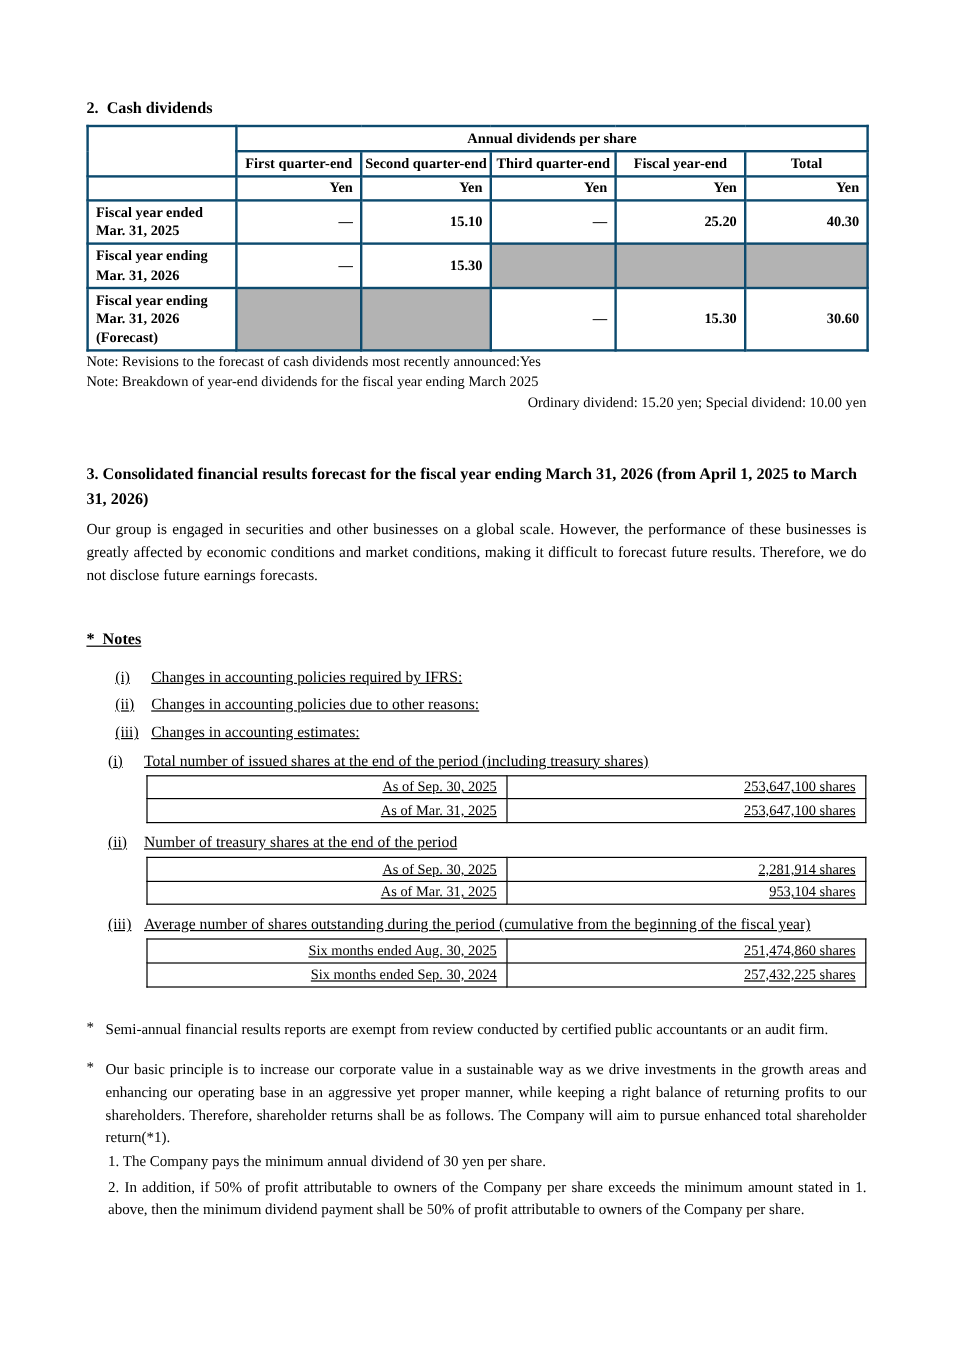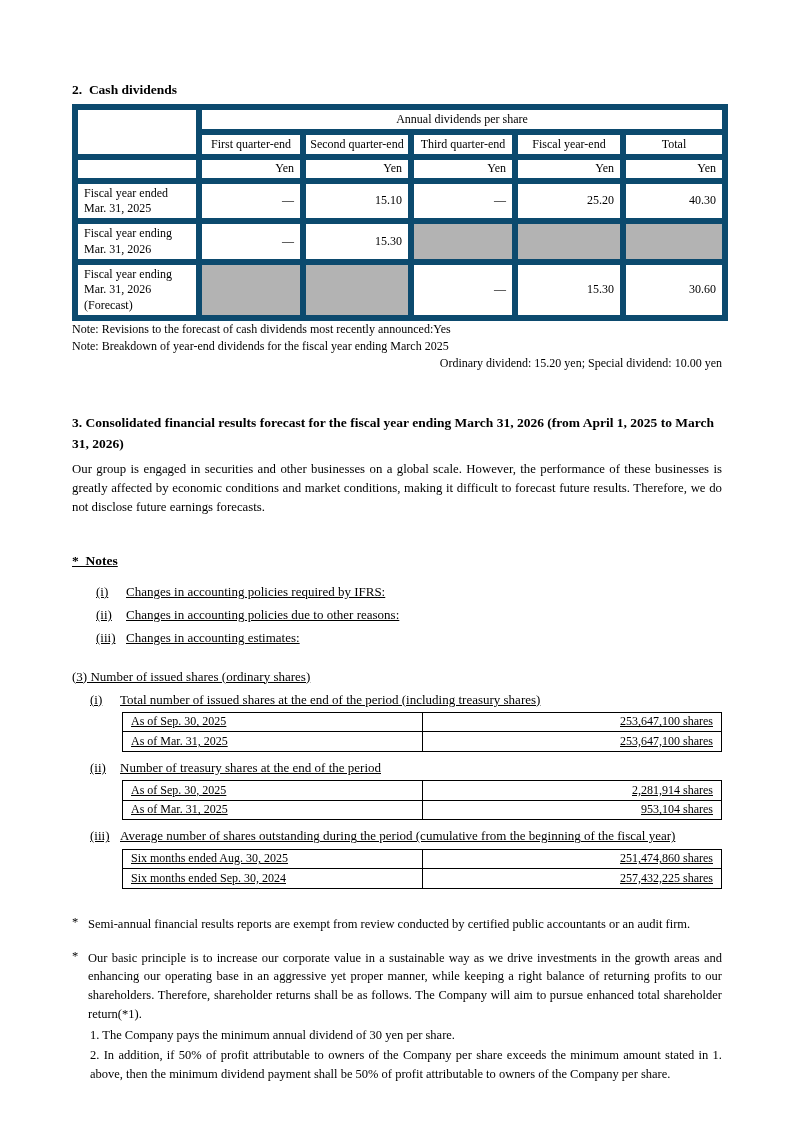--- a/index.html
+++ b/index.html
@@ -22,22 +22,22 @@
 
   
   .div-table {
     border-collapse: collapse;
     width: 650px;
     font-size: 12px;
     margin-top: 4px;
     table-layout: fixed;
   }
   .div-table th, .div-table td {
-    border: 6px solid #0c4a6e;
-    font-weight: normal;
+    border: 2px solid #0c4a6e;
+    font-weight: bold;
     padding: 1px 6px;
     line-height: 1.28;
   }
   .div-table th { text-align: center; padding: 2px 2px; }
   .div-table .num { text-align: right; }
   .div-table .label-cell { text-align: left; padding: 2px 4px 2px 6px; }
   .div-table .unit-row td { padding-top: 1px; padding-bottom: 1px; }
   .gray { background: var(--gray_cell, #b3b3b3); }
 
   .table-note { font-size: 12px; line-height: 1.32; margin-top: 1px; }
@@ -66,21 +66,21 @@
     width: 600px;
     margin: 0 0 7px 50px;
     font-size: 12px;
     table-layout: fixed;
   }
   .share-table td {
     border: 1px solid #000;
     padding: 1.5px 8px;
     line-height: 1.3;
   }
-  .share-table .lbl { width: 300px; text-align: left; }
+  .share-table .lbl { width: 300px; text-align: right; }
   .share-table .num { text-align: right; }
 
   
   .footnotes { margin-top: 26px; width: 650px; font-size: 12.5px; }
   .footnote { display: flex; margin-bottom: 15px; }
   .fn-marker { width: 16px; flex: 0 0 16px; }
   .fn-body { flex: 1; line-height: 1.5; }
   .fn-title { margin-bottom: 4px; }
   .just { text-align: justify; }
   .point { margin-top: 2px; text-align: justify; padding-left: 2px; }
@@ -169,21 +169,20 @@
     </div>
     <div class="subitem">
       <span class="marker">(ii)</span>
       <span>Changes in accounting policies due to other reasons:</span>
     </div>
     <div class="subitem">
       <span class="marker">(iii)</span>
       <span>Changes in accounting estimates:</span>
     </div>
 
-    <div class="note-item mt-blank mb-small">(3) Number of issued shares (ordinary shares)</div>
 
     <div class="subsec">
       <div class="subsec-title">
         <span class="marker2">(i)</span>
         <span>Total number of issued shares at the end of the period (including treasury shares)</span>
       </div>
       <table class="share-table">
         <tbody>
           <tr>
             <td class="lbl">As of Sep. 30, 2025</td>

